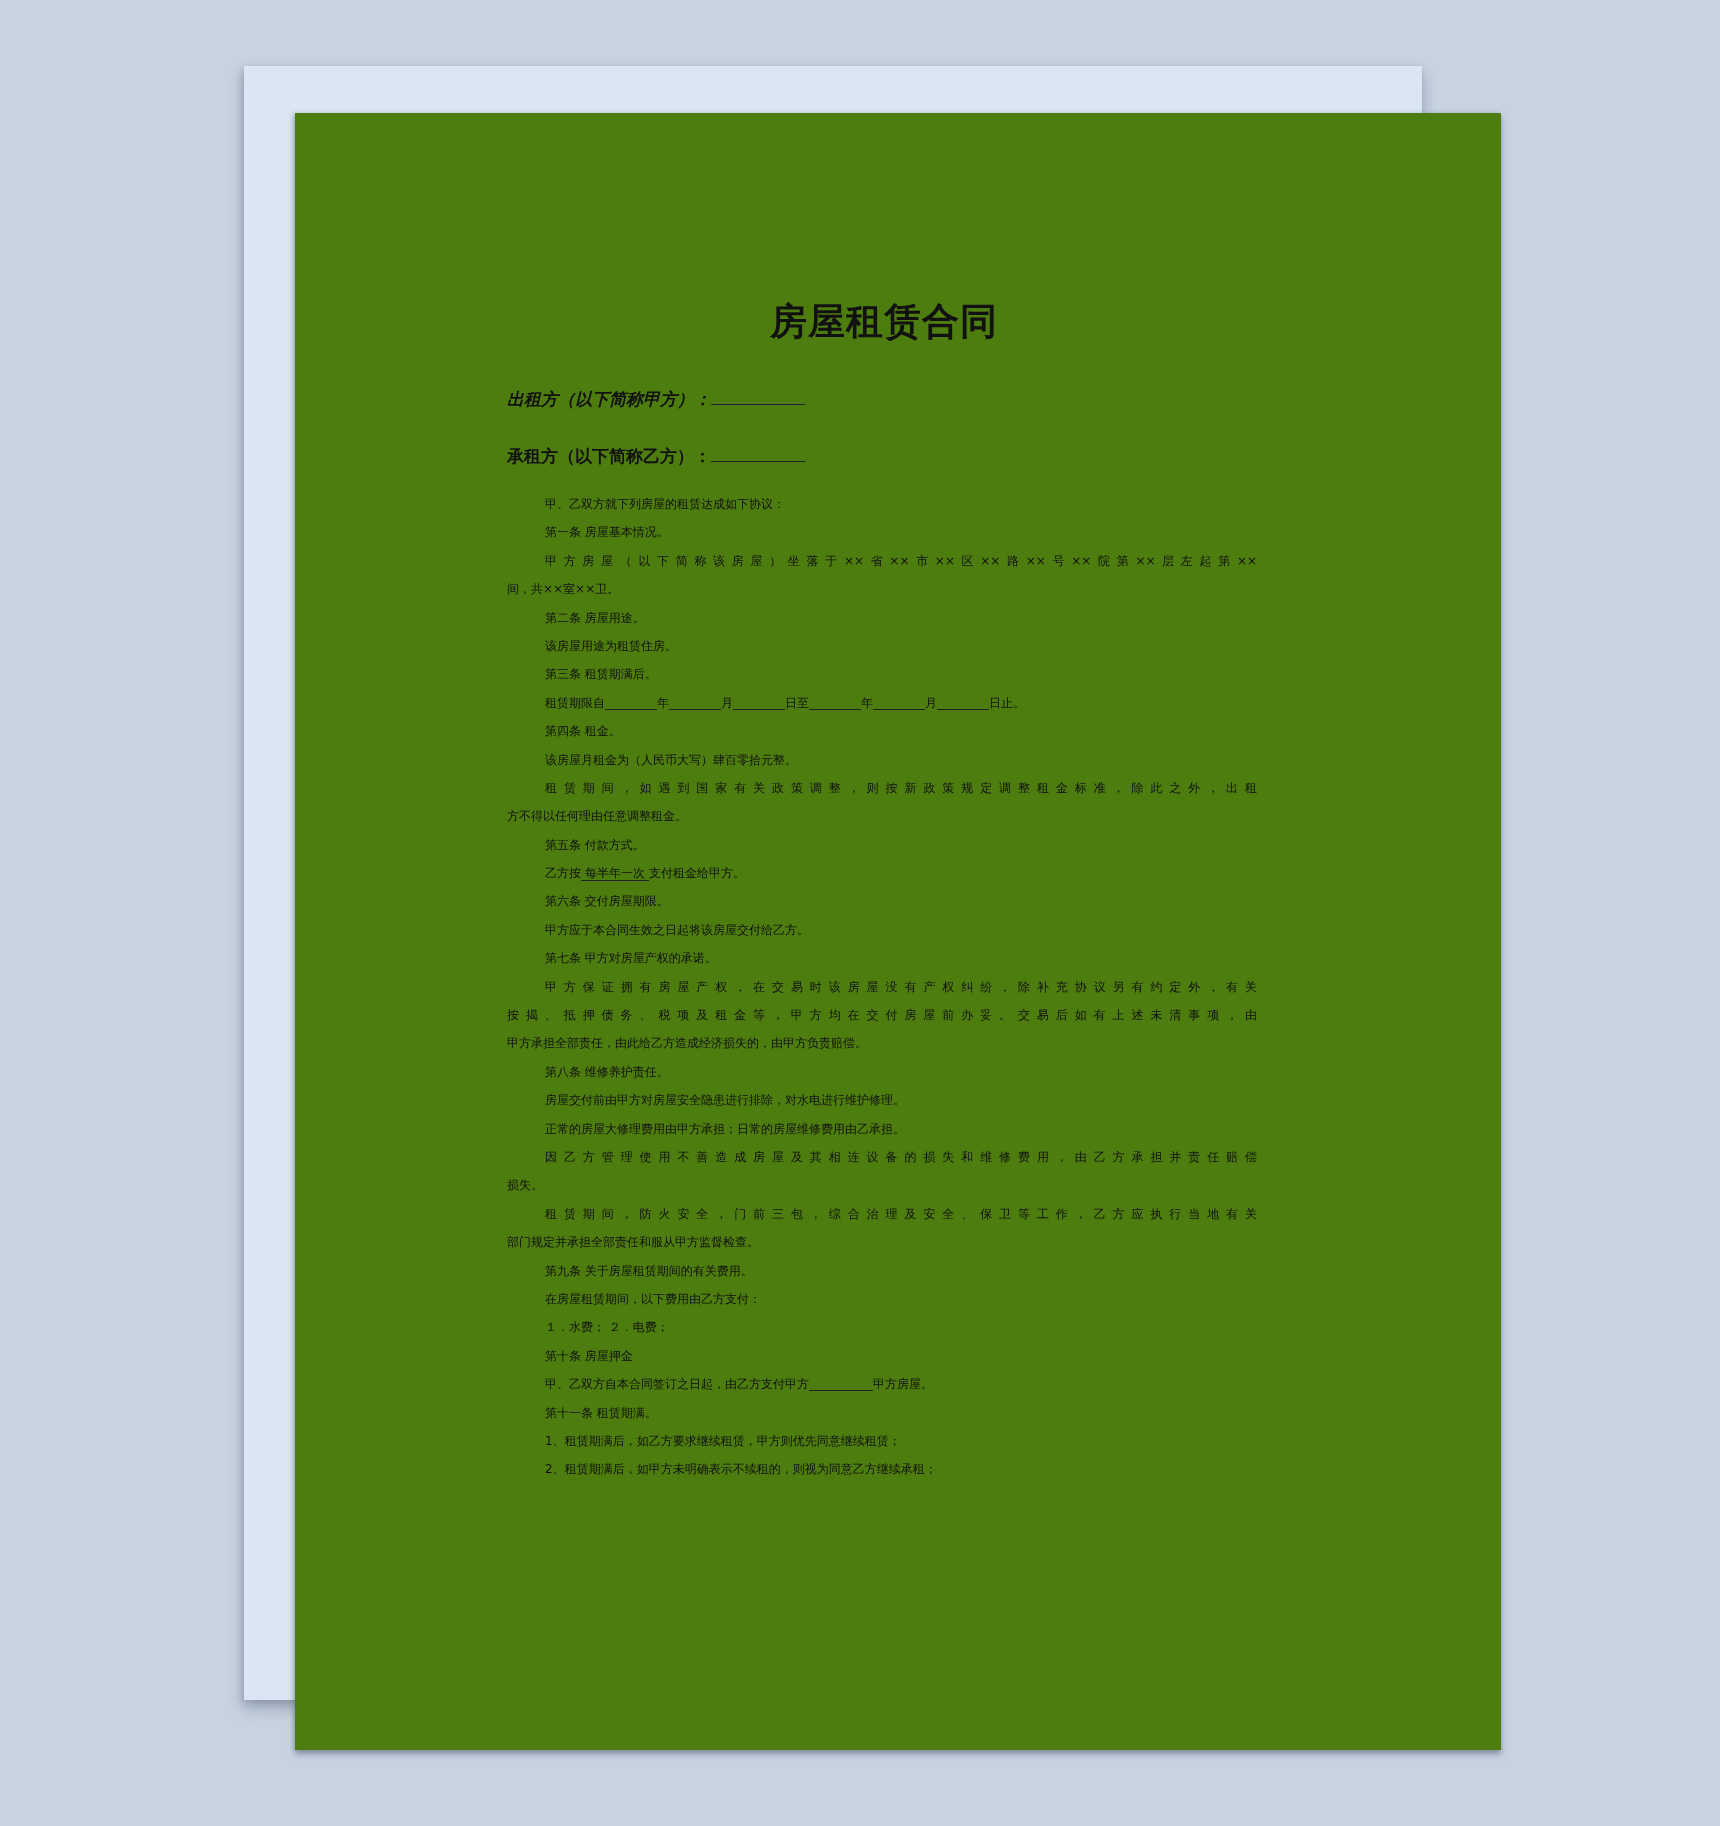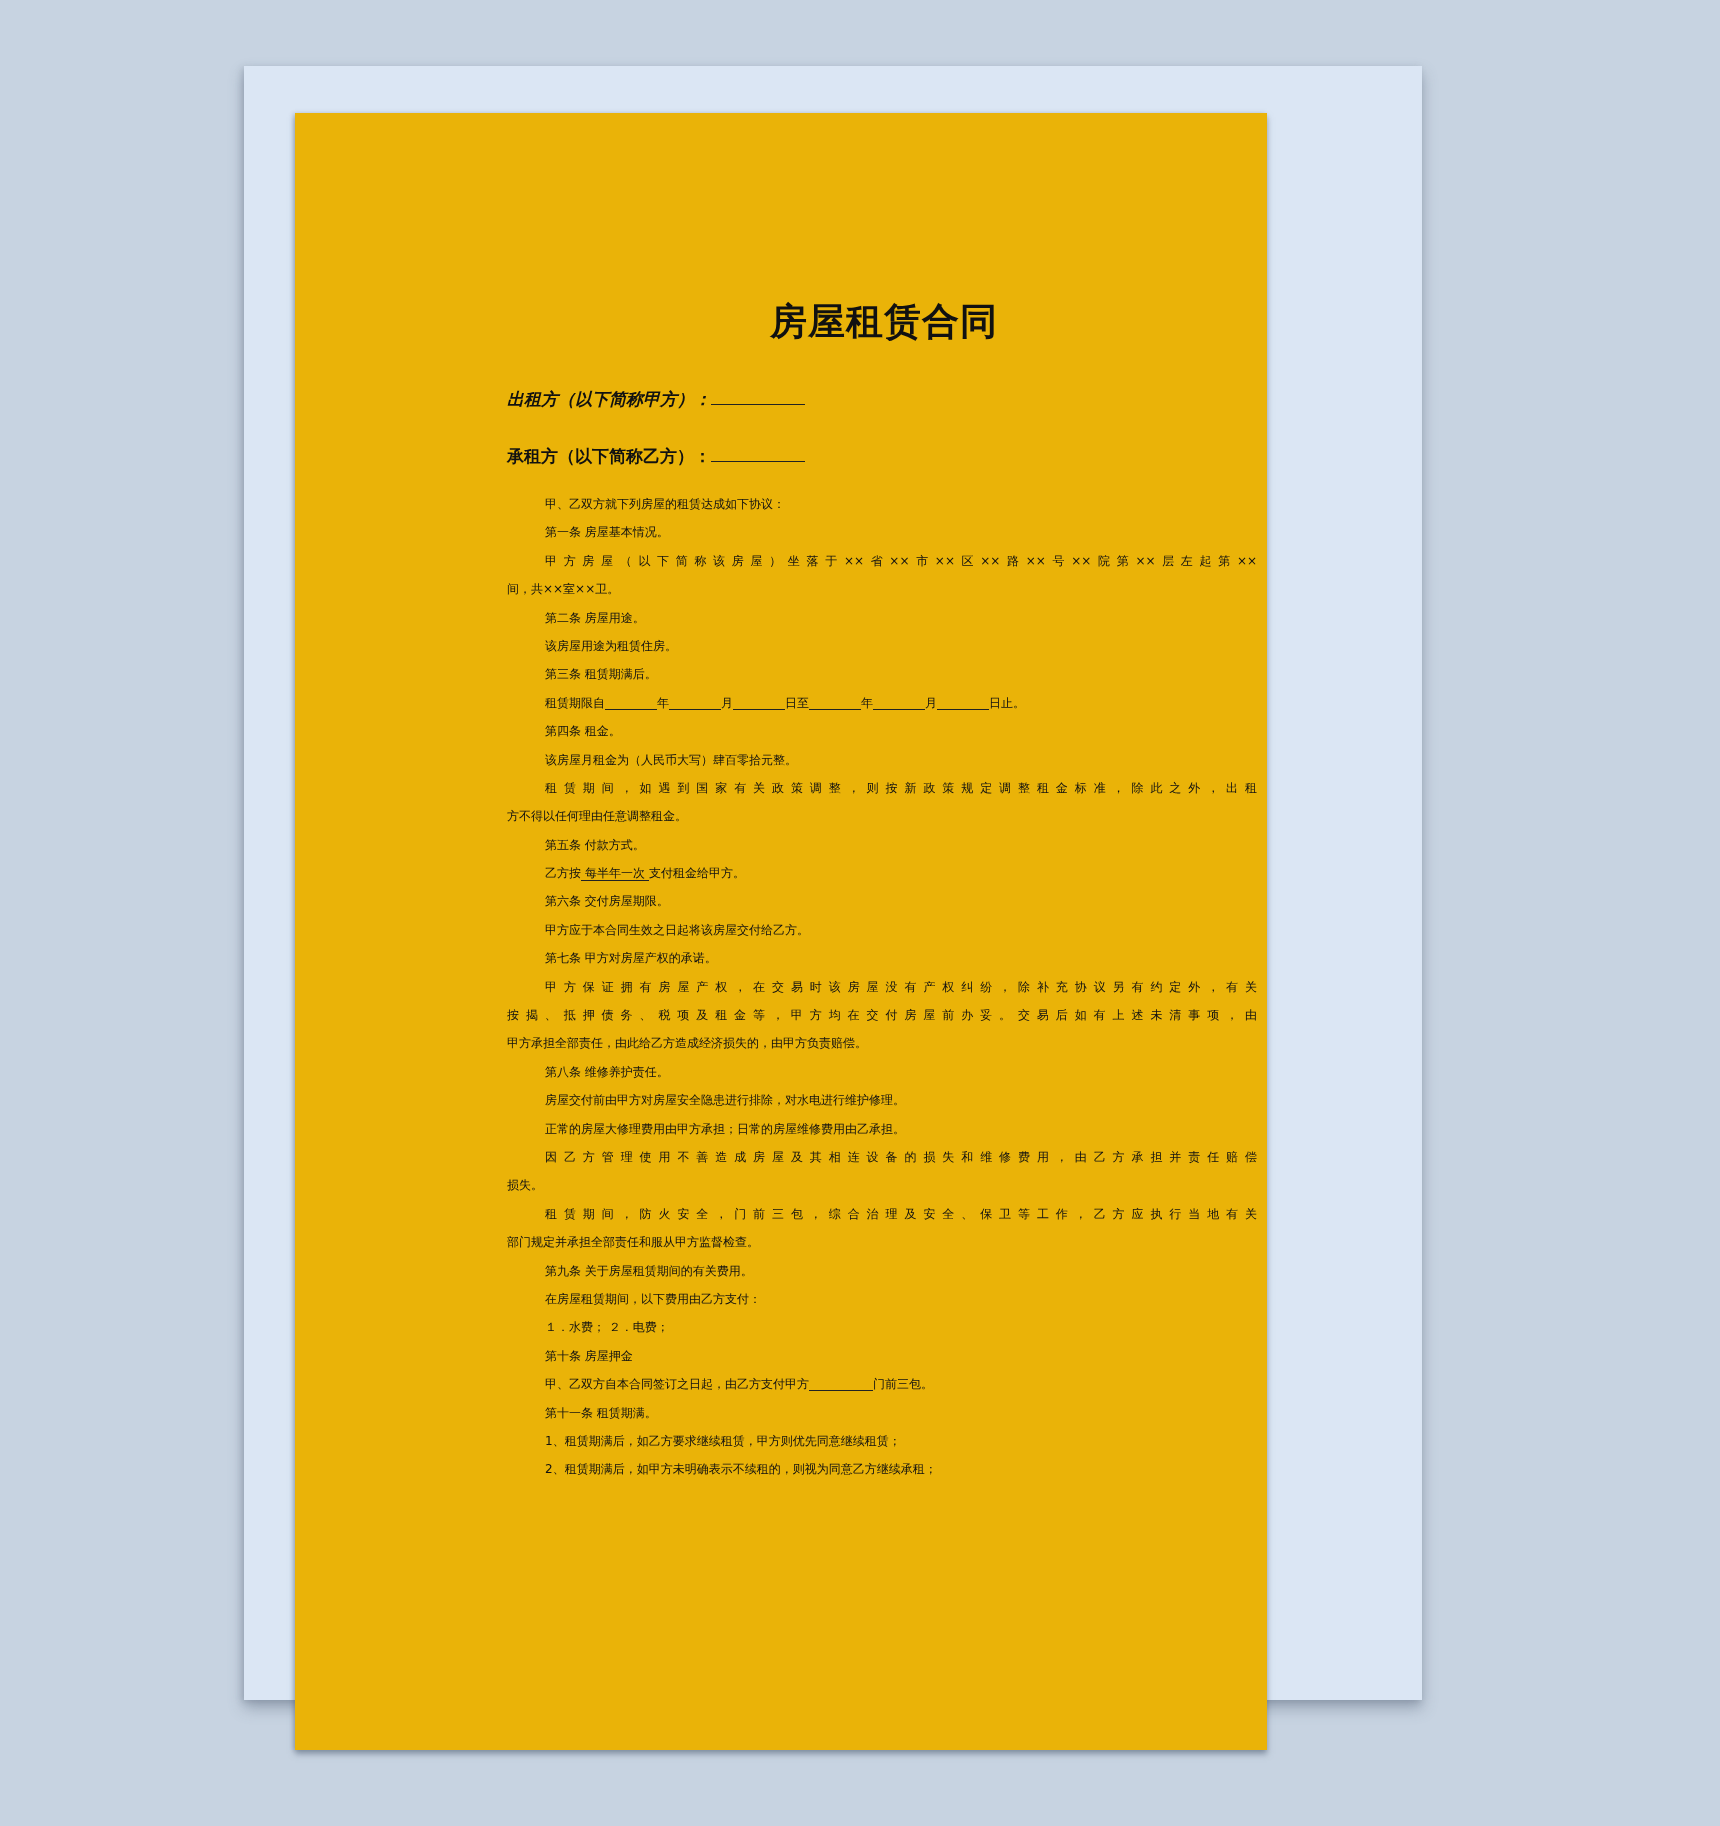--- a/index.html
+++ b/index.html
@@ -11,22 +11,22 @@
     color: #111;
   }
   .page-back {
     position: absolute; left: 244px; top: 66px;
     width: 1178px; height: 1634px;
     background: #dbe6f4;
     box-shadow: 0 8px 14px rgba(90,105,125,0.45), -2px 2px 6px rgba(90,105,125,0.25);
   }
   .page-front {
     position: absolute; left: 295px; top: 113px;
-    width: 972px; height: 1637px;
-    background: #eab308;
+    width: 1206px; height: 1637px;
+    background: #4d7c0f;
     box-shadow: 0 4px 6px rgba(80,95,115,0.55), -2px 0 4px rgba(80,95,115,0.2);
   }
   .title {
     position: absolute; left: 0; width: 1178px; top: 187px;
     text-align: center;
     font-size: 37px; font-weight: bold; line-height: 44px;
     letter-spacing: 1px;
   }
   .party {
     position: absolute; left: 212px;
@@ -87,18 +87,18 @@
       <div class="ln indent">房屋交付前由甲方对房屋安全隐患进行排除，对水电进行维护修理。</div>
       <div class="ln indent">正常的房屋大修理费用由甲方承担；日常的房屋维修费用由乙承担。</div>
       <div class="ln indent full">因乙方管理使用不善造成房屋及其相连设备的损失和维修费用，由乙方承担并责任赔偿</div>
       <div class="ln">损失。</div>
       <div class="ln indent full">租赁期间，防火安全，门前三包，综合治理及安全、保卫等工作，乙方应执行当地有关</div>
       <div class="ln">部门规定并承担全部责任和服从甲方监督检查。</div>
       <div class="ln indent">第九条  关于房屋租赁期间的有关费用。</div>
       <div class="ln indent">在房屋租赁期间，以下费用由乙方支付：</div>
       <div class="ln indent">１．水费；    ２．电费；</div>
       <div class="ln indent">第十条  房屋押金</div>
-      <div class="ln indent"><span>甲、乙双方自本合同签订之日起，由乙方支付甲方</span><span class="u-blank" style="width:64px"></span><span>门前三包。</span></div>
+      <div class="ln indent"><span>甲、乙双方自本合同签订之日起，由乙方支付甲方</span><span class="u-blank" style="width:64px"></span><span>甲方房屋。</span></div>
       <div class="ln indent">第十一条  租赁期满。</div>
       <div class="ln indent">1、租赁期满后，如乙方要求继续租赁，甲方则优先同意继续租赁；</div>
       <div class="ln indent">2、租赁期满后，如甲方未明确表示不续租的，则视为同意乙方继续承租；</div>
     </div>
 </div>
 
 </body></html>

